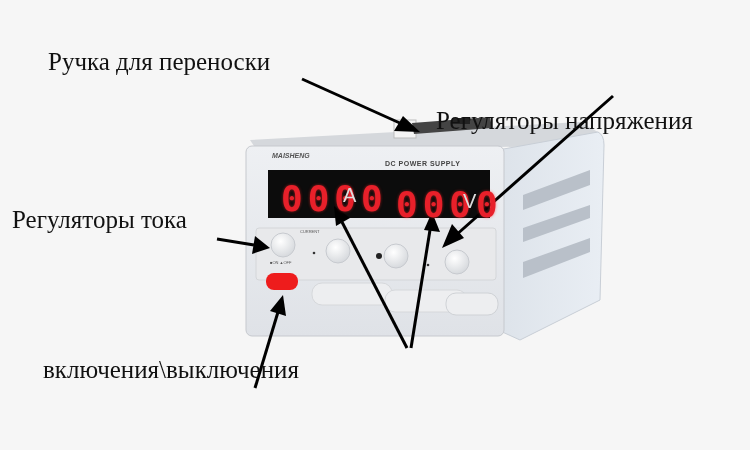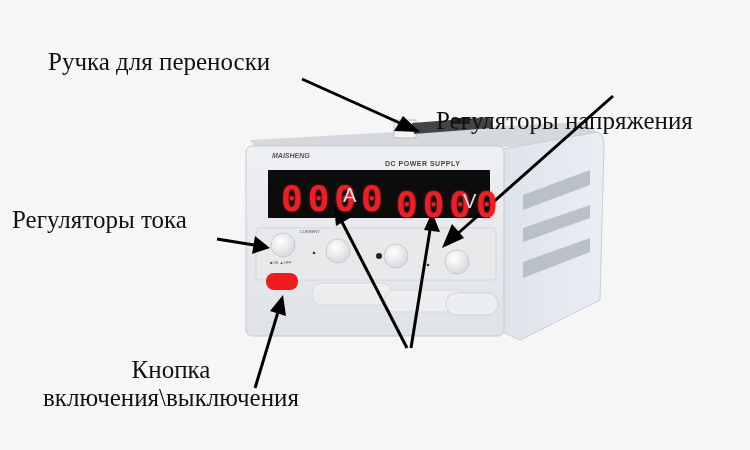--- a/index.html
+++ b/index.html
@@ -90,17 +90,16 @@
 <div class="unit" style="left:343px;top:184px;">A</div>
 <div class="seg" style="left:396px;top:184px;">0000</div>
 <div class="unit" style="left:463px;top:190px;">V</div>
 <div class="tiny" style="left:300px;top:229px;">CURRENT</div>
 <div class="tiny" style="left:270px;top:260px;">■ON  ▲OFF</div>
 
 <div class="lbl" style="left:48px;top:48px;">Ручка для переноски</div>
 <div class="lbl" style="left:436px;top:67px;margin-top:40px;">Регуляторы напряжения</div>
 <div class="lbl" style="left:12px;top:206px;">Регуляторы тока</div>
 <div class="lbl center" style="left:12px;top:356px;width:318px;">
-  <div>Кнопка</div>
   <div>включения\выключения</div>
 </div>
 <div class="lbl center" style="left:322px;top:356px;width:270px;">
 </div>
 
 </body></html>

